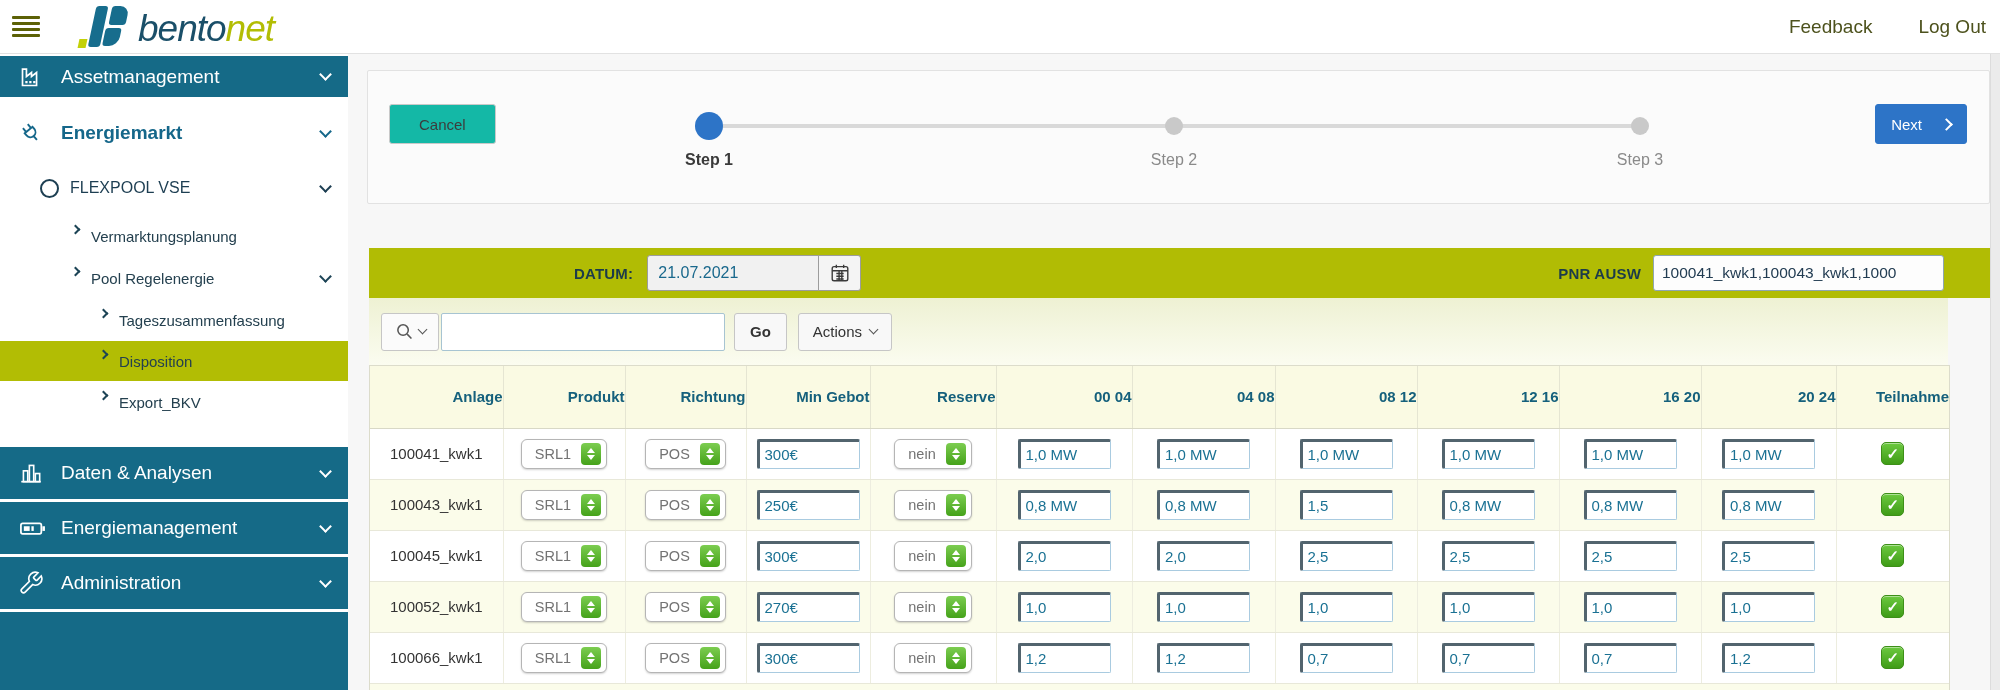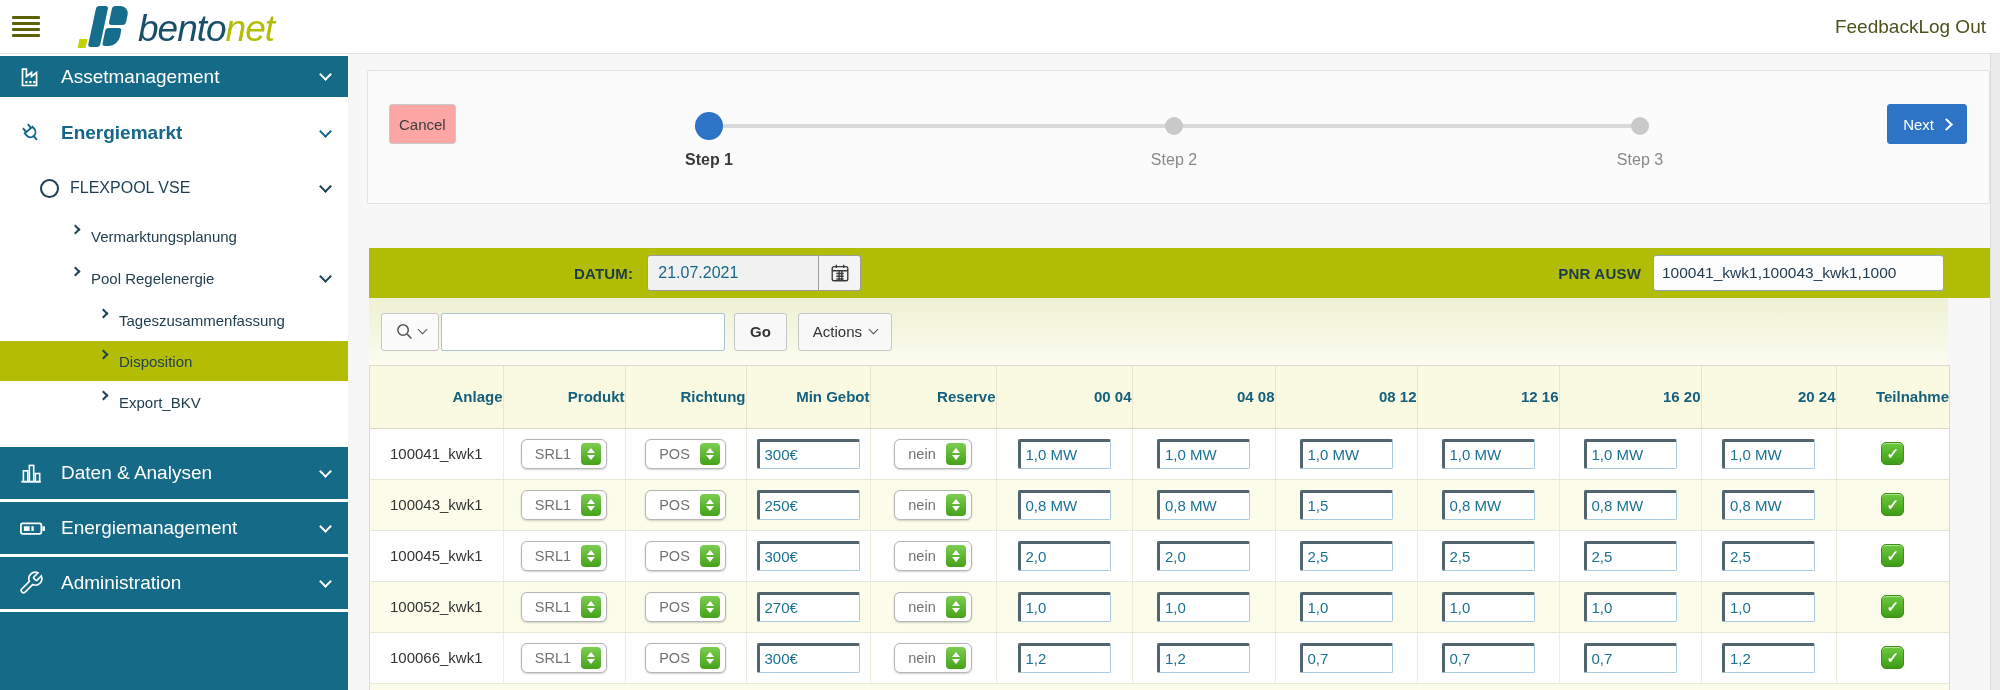--- a/index.html
+++ b/index.html
@@ -16,21 +16,21 @@
   .logo { display:flex; align-items:flex-end; margin-left:40px; }
   .logo-icon { position:relative; width:48px; height:44px; margin-right:10px; transform:skewX(-12deg); }
   .li-bar { position:absolute; left:12px; top:1px; width:12px; height:41px; background:#176d8d; border-radius:3px; }
   .li-b1 { position:absolute; left:28px; top:1px; width:17px; height:19px; background:#176d8d; border-radius:3px 9px 3px 3px; }
   .li-b2 { position:absolute; left:26px; top:23px; width:16px; height:18px; background:#176d8d; border-radius:3px 3px 9px 3px; }
   .li-sq { position:absolute; left:2px; top:34px; width:8px; height:9px; background:#c3d107; }
   .logo-text { font-size:37px; font-style:italic; letter-spacing:-1px; line-height:1; padding-bottom:2px; }
   .logo-text .p1 { color:#1a4f69; }
   .logo-text .p2 { color:#b2bd04; }
   .top-spacer { flex:1; }
-  .top-link { color:#4d521d; font-size:19px; cursor:pointer; white-space:nowrap; }
+  .top-link { color:#4d521d; font-size:19px; margin-right:46px; cursor:pointer; white-space:nowrap; }
   .top-link:last-child { margin-right:14px; }
 
   
   .sidebar { position:absolute; left:0; top:54px; width:348px; bottom:0; background:#fff;
              display:flex; flex-direction:column; z-index:4; }
   .nav-section { height:41px; background:#156a87; color:#fff; display:flex; align-items:center;
                  padding:0 18px; font-size:19px; cursor:pointer; flex:none; }
   .nav-section.first { margin-top:2px; }
   .nav-ic { width:30px; margin-right:13px; display:flex; align-items:center; }
   .chev { display:inline-block; width:9px; height:9px; border-right:2px solid currentColor;
@@ -60,24 +60,24 @@
 
   
   .main { position:absolute; left:348px; top:54px; right:0; bottom:0; background:#f7f7f7; overflow:hidden; }
   .right-strip { position:absolute; right:0; top:0; bottom:0; width:10px; background:#ebebeb; border-left:1px solid #dcdcdc; }
 
   
   .wizard-card { position:relative; margin:16px 0 0 19px; width:1623px; height:134px;
                  background:#fbfbfb; border:1px solid #e2e2e2; border-radius:2px; }
   .btn { display:inline-flex; align-items:center; justify-content:center; border-radius:3px;
          font-size:15px; cursor:pointer; }
-  .cancel-btn { position:absolute; left:21px; top:33px; height:40px; padding:0 9px;
-                background:#fca5a5; border:1px solid #c9c9c9; color:#3c3c3c; }
+  .cancel-btn { position:absolute; left:21px; top:33px; height:40px; padding:0 29px;
+                background:#14b8a6; border:1px solid #c9c9c9; color:#3c3c3c; }
   .next-btn { position:absolute; right:22px; top:33px; height:40px; padding:0 15px;
-              background:#2d74c7; border:1px solid #2d74c7; color:#fff; gap:8px; }
+              background:#2d74c7; border:1px solid #2d74c7; color:#fff; gap:20px; }
   .next-chev { display:inline-block; width:9px; height:9px; border-right:2.5px solid #fff;
                border-top:2.5px solid #fff; transform:rotate(45deg); }
   .track { position:absolute; left:341px; width:931px; top:53px; height:4px; background:#d9d9d9; border-radius:2px; }
   .step-dot { position:absolute; border-radius:50%; }
   .dot-current { width:28px; height:28px; background:#2d74c7; top:41px; }
   .dot-next { width:18px; height:18px; background:#c9c9c9; top:46px; }
   .dot-1 { left:327px; }
   .dot-2 { left:797px; }
   .dot-3 { left:1263px; }
   .step-label { position:absolute; top:80px; transform:translateX(-50%); font-size:16px; color:#8a8a8a; }

